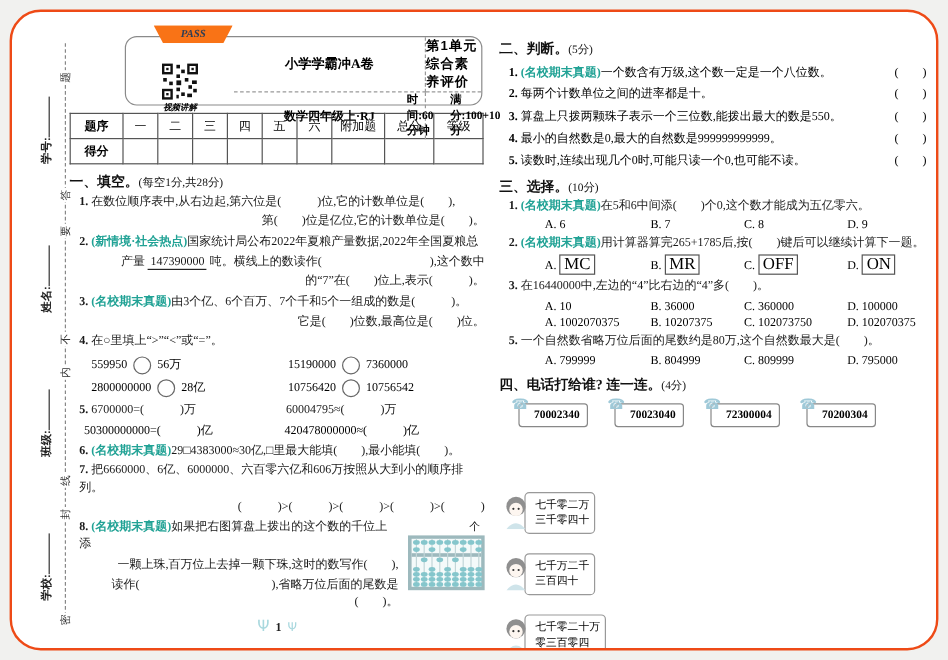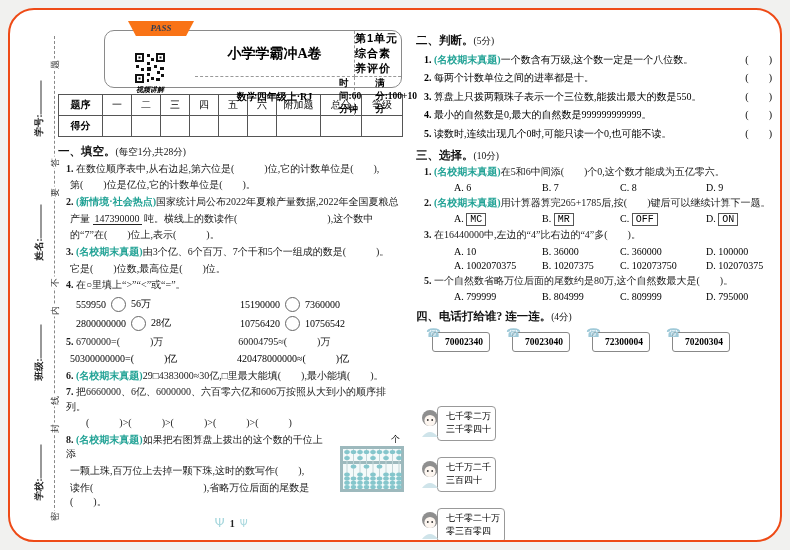--- a/index.html
+++ b/index.html
@@ -15,62 +15,62 @@
             font-weight:bold; font-size:9.5px; color:#222; background:#fff; white-space:nowrap; }
   .slabel .blank { display:inline-block; width:34px; border-bottom:1px solid #333; height:9px; }
 
   
   .ptab { position:absolute; left:118px; top:11px; width:66px; height:15px; background:#f97316;
           clip-path:polygon(0 0,100% 0,88% 100%,12% 100%); text-align:center; z-index:2;
           font-family:"Liberation Serif",serif; font-style:italic; font-weight:bold; font-size:9px; color:#2f3e55; line-height:14px;}
   .hbox { position:absolute; left:94px; top:20px; width:298px; height:58px; border:1.5px solid #8a8a8a;
           border-radius:10px; display:grid; grid-template-columns:90px 1fr 46px; grid-template-rows:1fr 1fr; z-index:1; background:#fff;}
   .hbox .c { display:flex; align-items:center; justify-content:center; }
-  .h-series { border-right:1px dashed #999; border-bottom:1px dashed #999; font-weight:bold; font-size:14px; }
+  .h-series { border-right:1px dashed #999; border-bottom:1px dashed #999; font-weight:bold; font-size:11px; }
   .h-edition { border-right:1px dashed #999; font-weight:bold; font-size:10px; }
   .h-title { border-bottom:1px dashed #999; font-weight:bold; font-size:11px; letter-spacing:1px; font-family:"Liberation Sans",sans-serif;}
   .h-meta { font-size:9.5px; font-weight:bold; gap:14px; }
   .h-qr { grid-row:1 / span 2; flex-direction:column; gap:1px; }
   .h-qr .cap { font-size:7px; font-weight:bold; font-style:italic; }
 
   
   .stable { border-collapse:collapse; width:344px; table-layout:fixed; margin-top:2px; }
   .stable td { border:1px solid #555; height:21px; text-align:center; font-size:10px; }
   .stable .lab { font-weight:bold; }
 
   
   .page-l { position:absolute; left:48px; top:16px; width:346px; }
   .page-l .hspace { height:66px; }
   .page-r { position:absolute; left:406px; top:16px; width:356px; }
 
   .sec { font-size:11.5px; font-weight:bold; color:#111; margin:7px 0 2px; }
   .sec .note { font-weight:normal; font-size:9.5px; }
   .ln { font-size:10px; line-height:1.42; margin:2.5px 0; color:#1a1a1a; white-space:pre-wrap; }
   .qs { padding-left:8px; }
-  .cont { padding-left:12px; }
+  .cont { padding-left:12px;text-align:right; }
   .num { font-weight:bold; }
   .tag { color:#21a295; font-weight:bold; }
   .uline { border-bottom:1px solid #222; padding:0 2px; }
 
   .cmp-row { display:flex; margin:4px 0; padding-left:18px; }
   .cmp { width:50%; font-size:10px; display:flex; align-items:center; }
   .circ { display:inline-block; width:15px; height:15px; border:1px solid #666; border-radius:50%; margin:0 5px; flex:none;}
   .two-col { display:flex; margin:3px 0; padding-left:12px; }
   .two-col span { width:50%; font-size:10px; white-space:pre-wrap;}
 
   .abwrap { float:right; width:68px; margin:0 0 2px 4px; text-align:right; }
   .abwrap .cap { display:block; font-size:9px; padding-right:4px; }
 
   .jrow { display:flex; margin:4.5px 0; padding-left:8px; }
   .jrow .jt { flex:1; font-size:10px; white-space:pre-wrap;}
   .jrow .jb { width:42px; text-align:right; font-size:10px; }
 
   .orow { display:flex; padding-left:38px; margin:3px 0; font-size:10px; }
   .orow span.o0 { width:88px; } .orow span.o1 { width:78px; } .orow span.o2 { width:86px; }
-  .okey { border:1px solid #555; padding:0 3px; font-family:Liberation Mono, monospace; font-size:10px; }
+  .okey { border:1px solid #555; padding:0 3px; font-family:Liberation Serif, serif; font-size:14px; }
 
   .phones { display:flex; gap:22px; padding-left:16px; margin-top:8px; }
   .pbox { position:relative; border:1px solid #888; border-radius:3px; padding:4px 6px 4px 12px;
           font-size:9.5px; font-weight:bold; background:#fff; }
   .picon { position:absolute; left:-7px; top:-7px; font-size:12px; color:#9fc9d8;
            font-family:"DejaVu Sans",sans-serif; }
   .match-gap { height:54px; }
   .kids { display:flex; gap:16px; padding-left:2px;flex-direction:column; }
   .kid { display:flex; align-items:center; }
   .kavatar { flex:none; margin-right:-5px; position:relative; z-index:2;}

